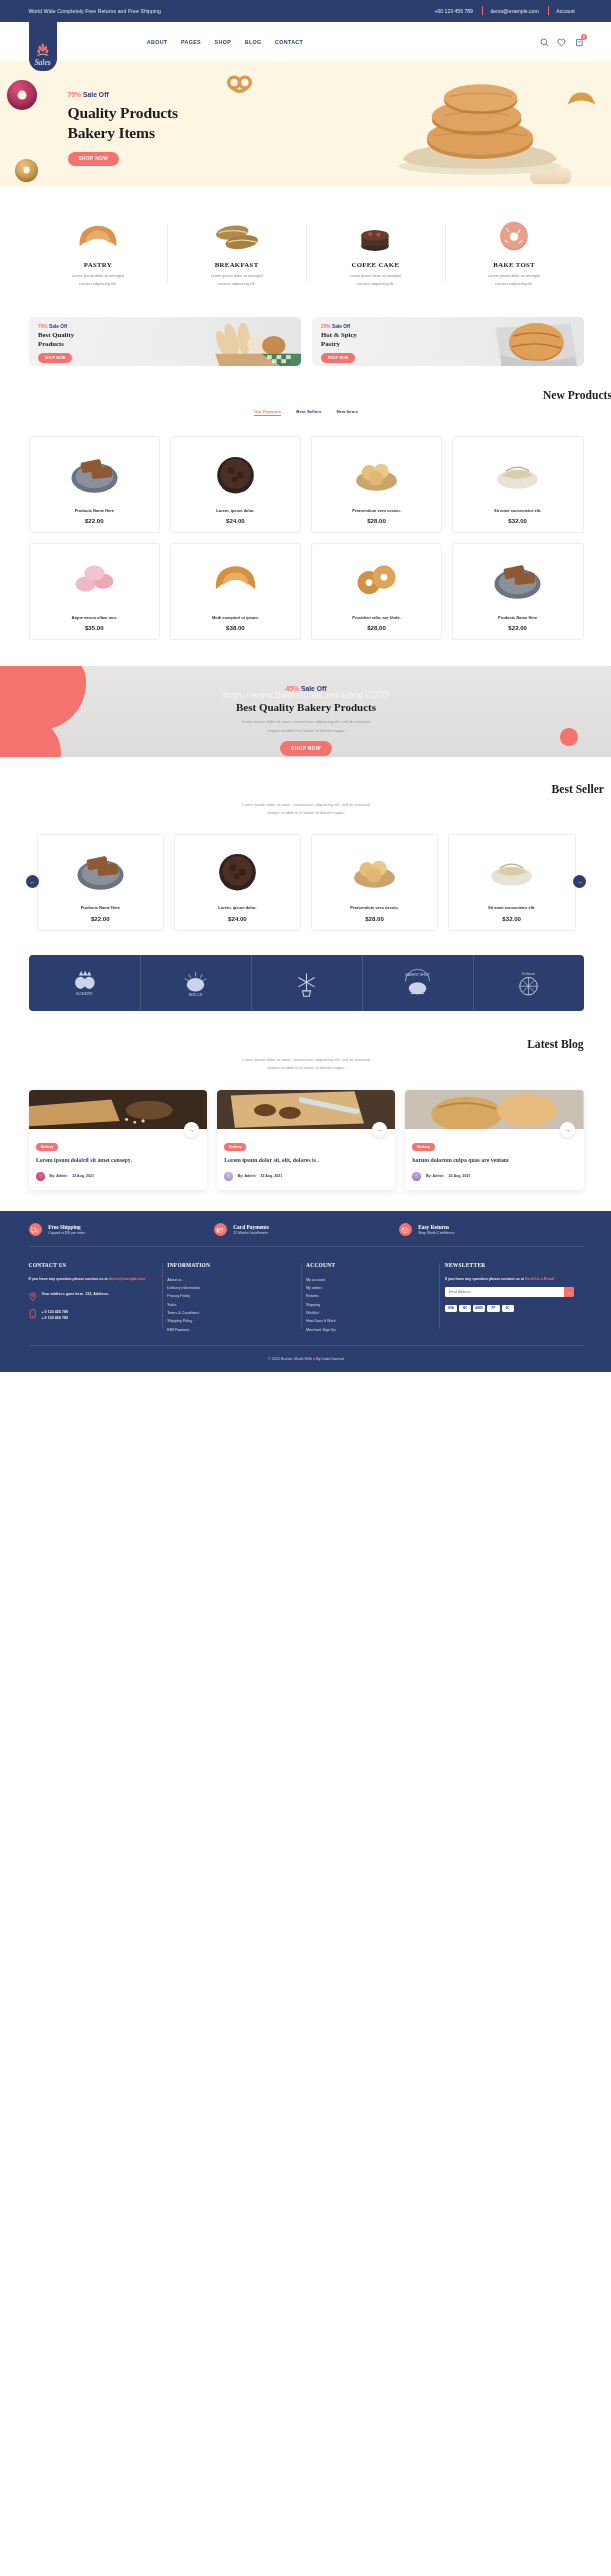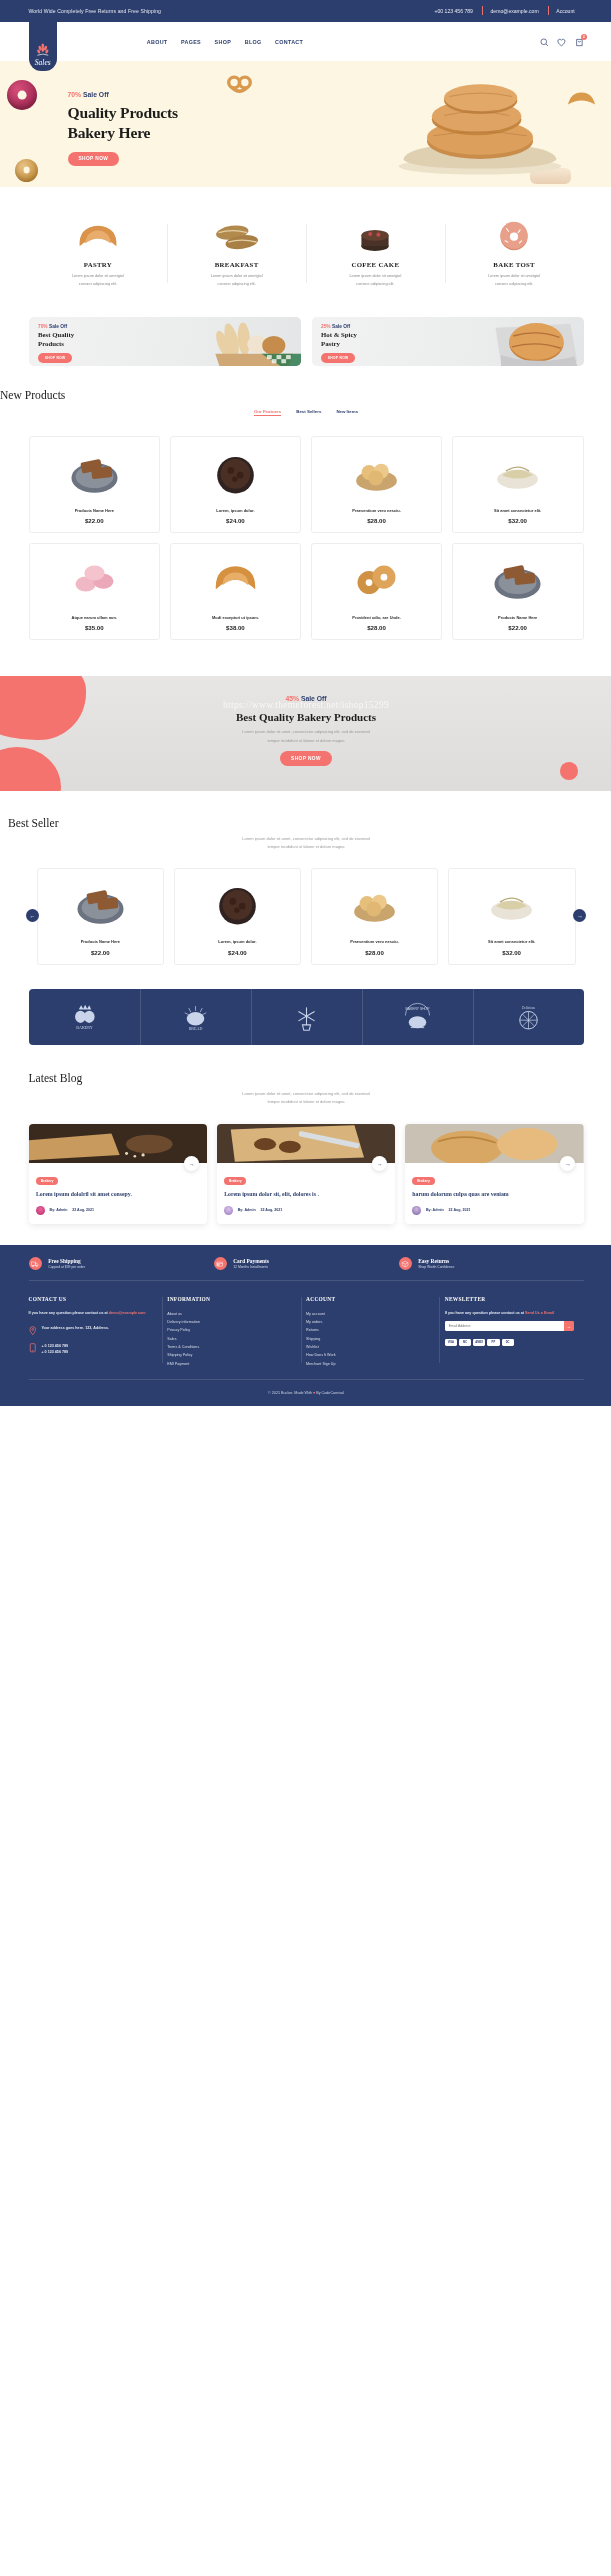--- a/index.html
+++ b/index.html
@@ -107,40 +107,40 @@
     padding:7.5px 0 0 9.5px;
   }
   .promo .sale-line { font-size:4.8px; margin-bottom:2px; }
   .promo-title { font-family:"Liberation Serif",serif; font-size:6.8px; font-weight:bold; color:#1d1d1d; line-height:1.25; }
   .btn-sm { display:inline-block; background:#f4736f; color:#fff; font-size:3.3px; font-weight:bold;
     padding:2.7px 6.8px; border-radius:6.1px; letter-spacing:0.3px; margin-top:4.8px; border:none; cursor:pointer;
     font-family:"Liberation Sans",sans-serif; }
   .promo-img { position:absolute; right:0; bottom:0; width:102px; height:45px; }
 
   
-  .sec-title { font-family:"Liberation Serif",serif; font-size:11.6px; font-weight:normal; color:#1d1d1d; text-align:left; }
+  .sec-title { font-family:"Liberation Serif",serif; font-size:11.6px; font-weight:bold; color:#1d1d1d; text-align:right; }
   .sec-sub { font-size:4px; color:#9a9a9a; text-align:center; line-height:2.1; margin-top:4.8px; }
   .tabs { display:flex; justify-content:center; gap:15px; margin-top:6.8px; }
   .tab { font-size:4.4px; font-weight:bold; color:#2c3e6d; cursor:pointer; padding-bottom:1.4px; }
   .tab.active { color:#f4736f; border-bottom:0.7px solid #f4736f; }
 
   
   .products { padding:20.4px 28.5px 0; }
   .prow { display:flex; gap:9.5px; margin-bottom:9.5px; }
   .pcard {
     flex:1; border:0.7px solid #ededed; border-radius:2.7px; background:#fff;
     padding:8.2px 5.4px 8.2px; text-align:center;
   }
   .pimg { height:53px; display:flex; align-items:center; justify-content:center; margin-bottom:9.5px; }
   .pname { font-size:4px; font-weight:bold; color:#2d2d2d; margin-bottom:4.1px; }
   .pprice { font-size:6.1px; font-weight:bold; color:#1d1d1d; }
 
   
   .parallax {
-    height:115px; margin-top:36px; position:relative; overflow:hidden;
+    height:91px; margin-top:26px; position:relative; overflow:hidden;
     background:linear-gradient(#e8e6e4,#dedcda);
   }
   .blob-coral-l {
     position:absolute; left:-33px; top:-20.4px; width:119px; height:85px; background:#f4736f;
     border-radius:52% 48% 40% 60% / 58% 42% 56% 44%;
   }
   .blob-coral-b {
     position:absolute; left:-24.5px; bottom:-27px; width:85px; height:71px; background:#f4736f;
     border-radius:48% 52% 55% 45% / 50% 56% 44% 50%;
   }
@@ -323,21 +323,21 @@
     </svg>
   </div>
 
   <div class="hero-inner">
     <div class="sale-line">
       <span class="sale-pct">70%</span>
       <span class="sale-lbl">Sale Off</span>
     </div>
     <div class="hero-title">
       <div>Quality Products</div>
-      <div>Bakery Here</div>
+      <div>Bakery Items</div>
     </div>
     <button class="btn-coral">SHOP NOW</button>
   </div>
 </div>
 
 <div class="cats">
   <div class="cat">
     <div class="cat-img">
       <svg viewBox="0 0 70 50" width="48" height="34">
           <path d="M8 40 Q6 12 35 10 Q64 12 62 40 Q48 28 35 28 Q22 28 8 40Z" fill="#d9934a"></path>

